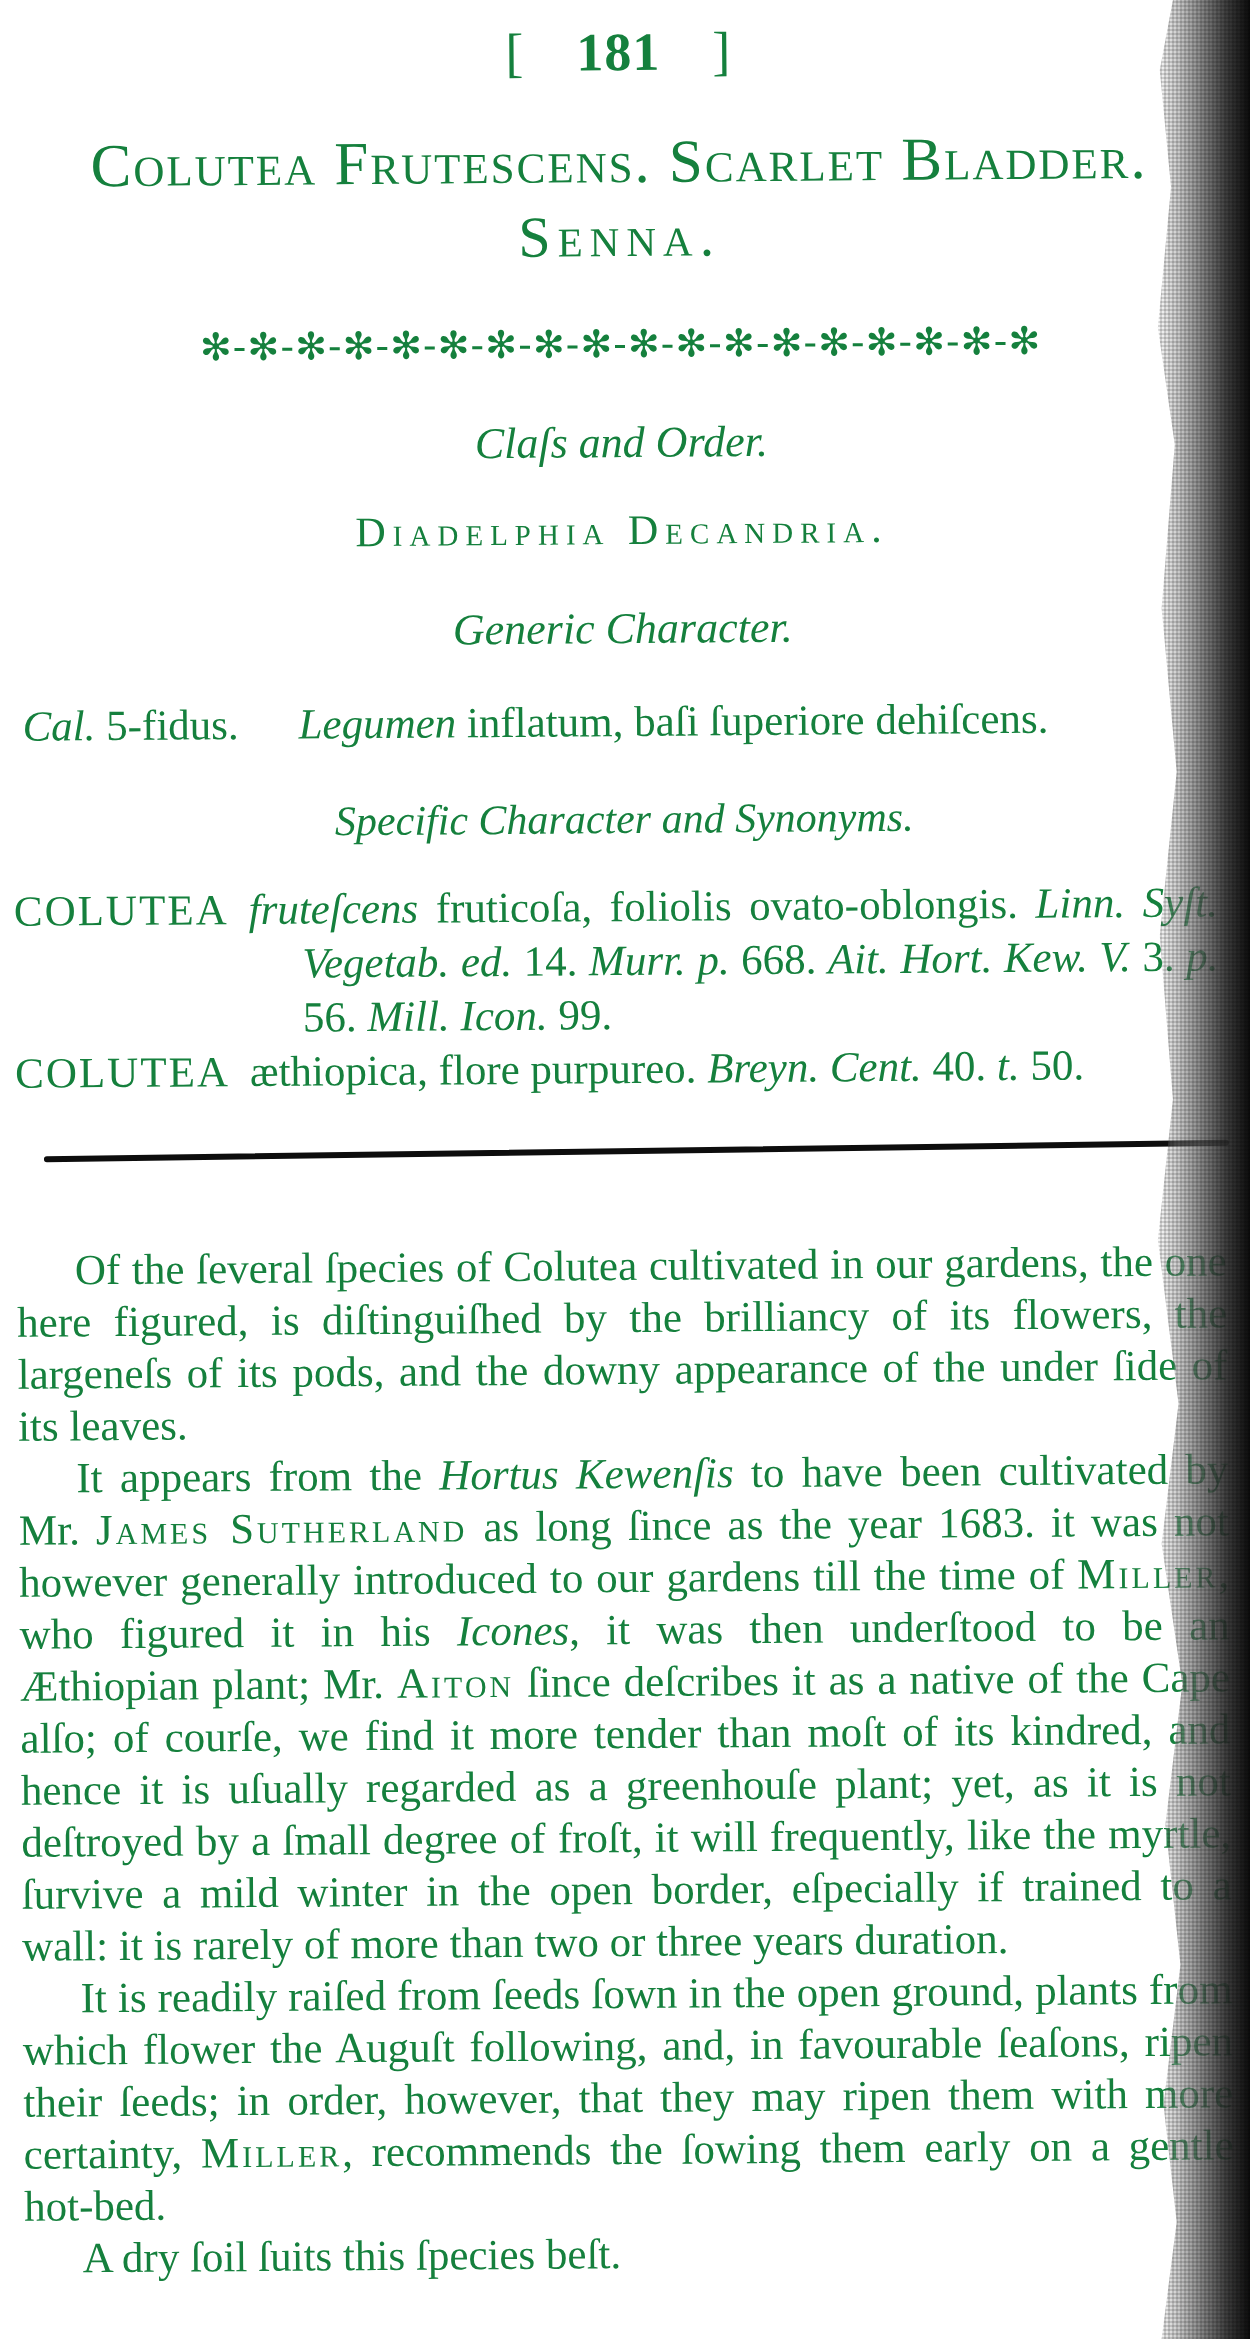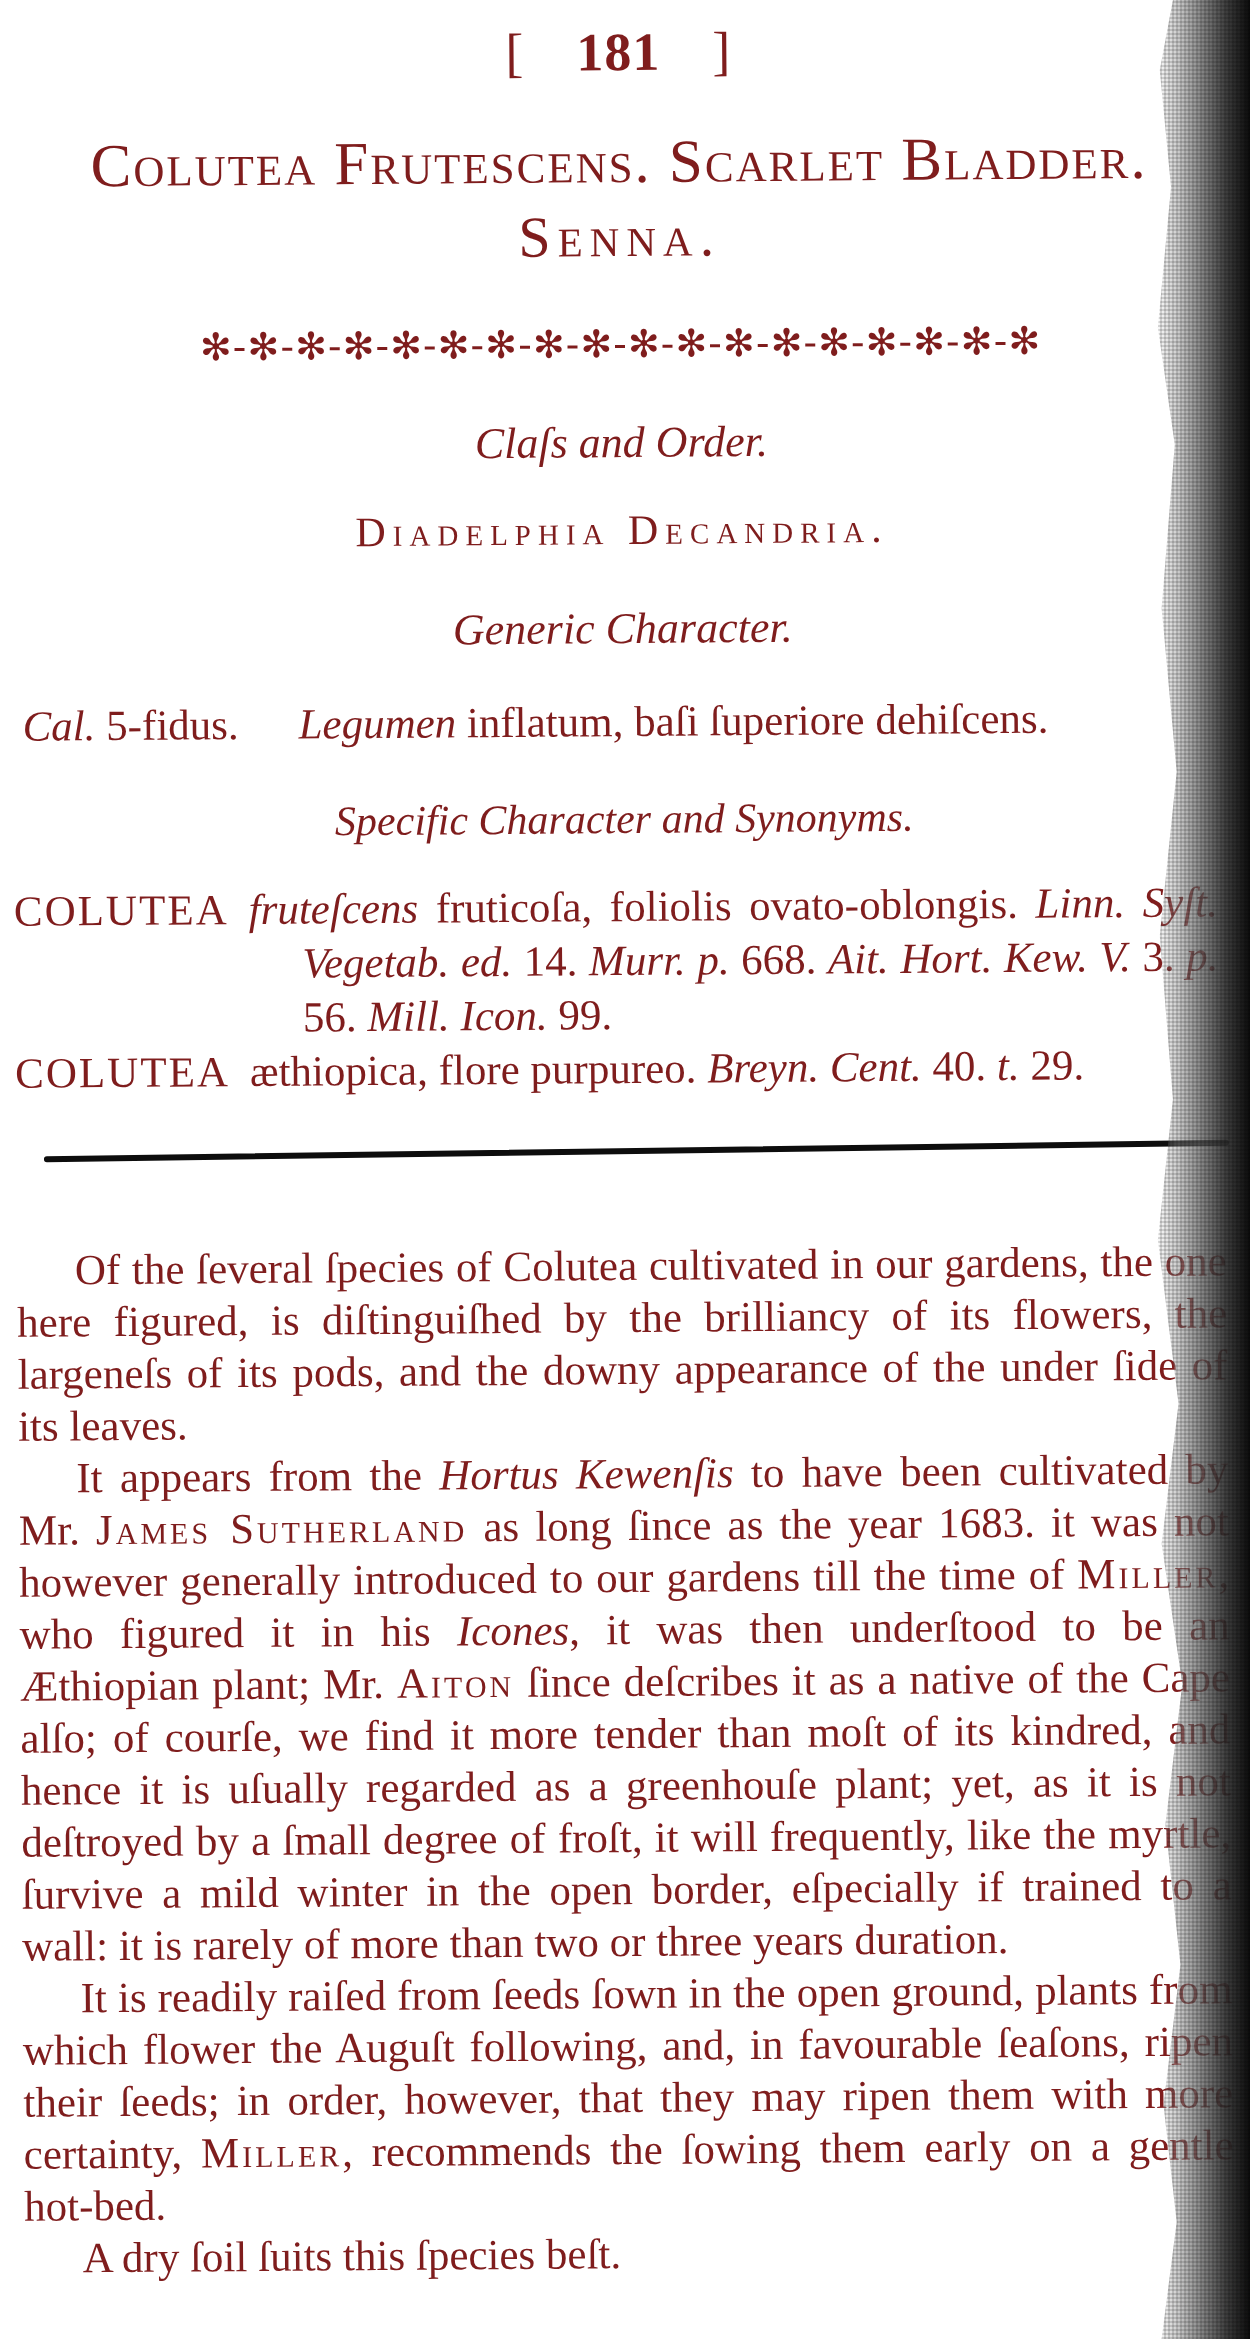--- a/index.html
+++ b/index.html
@@ -2,21 +2,21 @@
 <html><head>
 <meta charset="utf-8">
 <style>
   html, body { margin: 0; padding: 0; background: #e8e8e8; }
   .page {
     position: relative;
     width: 1250px;
     height: 2339px;
     background: #ffffff;
     overflow: hidden;
-    color: #7f1d1d;
+    color: #15803d;
     font-family: "Liberation Serif", "DejaVu Serif", serif;
   }
   .content {
     position: absolute;
     left: 0; top: 0; right: 0;
     padding: 22px 14px 0 14px;
     transform: rotate(-0.45deg);
     transform-origin: 30% 40%;
   }
   
@@ -161,21 +161,21 @@
       <span class="gen-text"><span class="seg-i">Legumen</span><span class="seg-r"> inflatum, baſi ſuperiore dehiſcens.</span></span>
     </div>
 
     <div class="h-italic h-specific">Specific Character and Synonyms.</div>
 
     <div class="syn-block">
       <div class="syn-entry">
         <span class="genus">COLUTEA</span><span><span class="seg-i">fruteſcens</span><span class="seg-r"> fruticoſa, foliolis ovato-oblongis. </span><span class="seg-i">Linn. Syſt. Vegetab. ed. </span><span class="seg-r">14. </span><span class="seg-i">Murr. p. </span><span class="seg-r">668. </span><span class="seg-i">Ait. Hort. Kew. V. </span><span class="seg-r">3. </span><span class="seg-i">p. </span><span class="seg-r">56. </span><span class="seg-i">Mill. Icon. </span><span class="seg-r">99.</span></span>
       </div>
       <div class="syn-entry">
-        <span class="genus">COLUTEA</span><span><span class="seg-r">æthiopica, flore purpureo. </span><span class="seg-i">Breyn. Cent. </span><span class="seg-r">40. </span><span class="seg-i">t. </span><span class="seg-r">29.</span></span>
+        <span class="genus">COLUTEA</span><span><span class="seg-r">æthiopica, flore purpureo. </span><span class="seg-i">Breyn. Cent. </span><span class="seg-r">40. </span><span class="seg-i">t. </span><span class="seg-r">50.</span></span>
       </div>
     </div>
 
     <div class="rule"></div>
 
     <div class="body-block">
       <p class="para"><span class="seg-r">Of the ſeveral ſpecies of Colutea cultivated in our gardens, the one here figured, is diſtinguiſhed by the brilliancy of its flowers, the largeneſs of its pods, and the downy appearance of the under ſide of its leaves.</span></p>
       <p class="para"><span class="seg-r">It appears from the </span><span class="seg-i">Hortus Kewenſis</span><span class="seg-r"> to have been cultivated by Mr. </span><span class="seg-sc">James Sutherland</span><span class="seg-r"> as long ſince as the year 1683. it was not however generally introduced to our gardens till the time of </span><span class="seg-sc">Miller</span><span class="seg-r">, who figured it in his </span><span class="seg-i">Icones</span><span class="seg-r">, it was then underſtood to be an Æthiopian plant; Mr. </span><span class="seg-sc">Aiton</span><span class="seg-r"> ſince deſcribes it as a native of the Cape alſo; of courſe, we find it more tender than moſt of its kindred, and hence it is uſually regarded as a greenhouſe plant; yet, as it is not deſtroyed by a ſmall degree of froſt, it will frequently, like the myrtle, ſurvive a mild winter in the open border, eſpecially if trained to a wall: it is rarely of more than two or three years duration.</span></p>
       <p class="para"><span class="seg-r">It is readily raiſed from ſeeds ſown in the open ground, plants from which flower the Auguſt following, and, in favourable ſeaſons, ripen their ſeeds; in order, however, that they may ripen them with more certainty, </span><span class="seg-sc">Miller</span><span class="seg-r">, recommends the ſowing them early on a gentle hot-bed.</span></p>
       <p class="para"><span class="seg-r">A dry ſoil ſuits this ſpecies beſt.</span></p>

